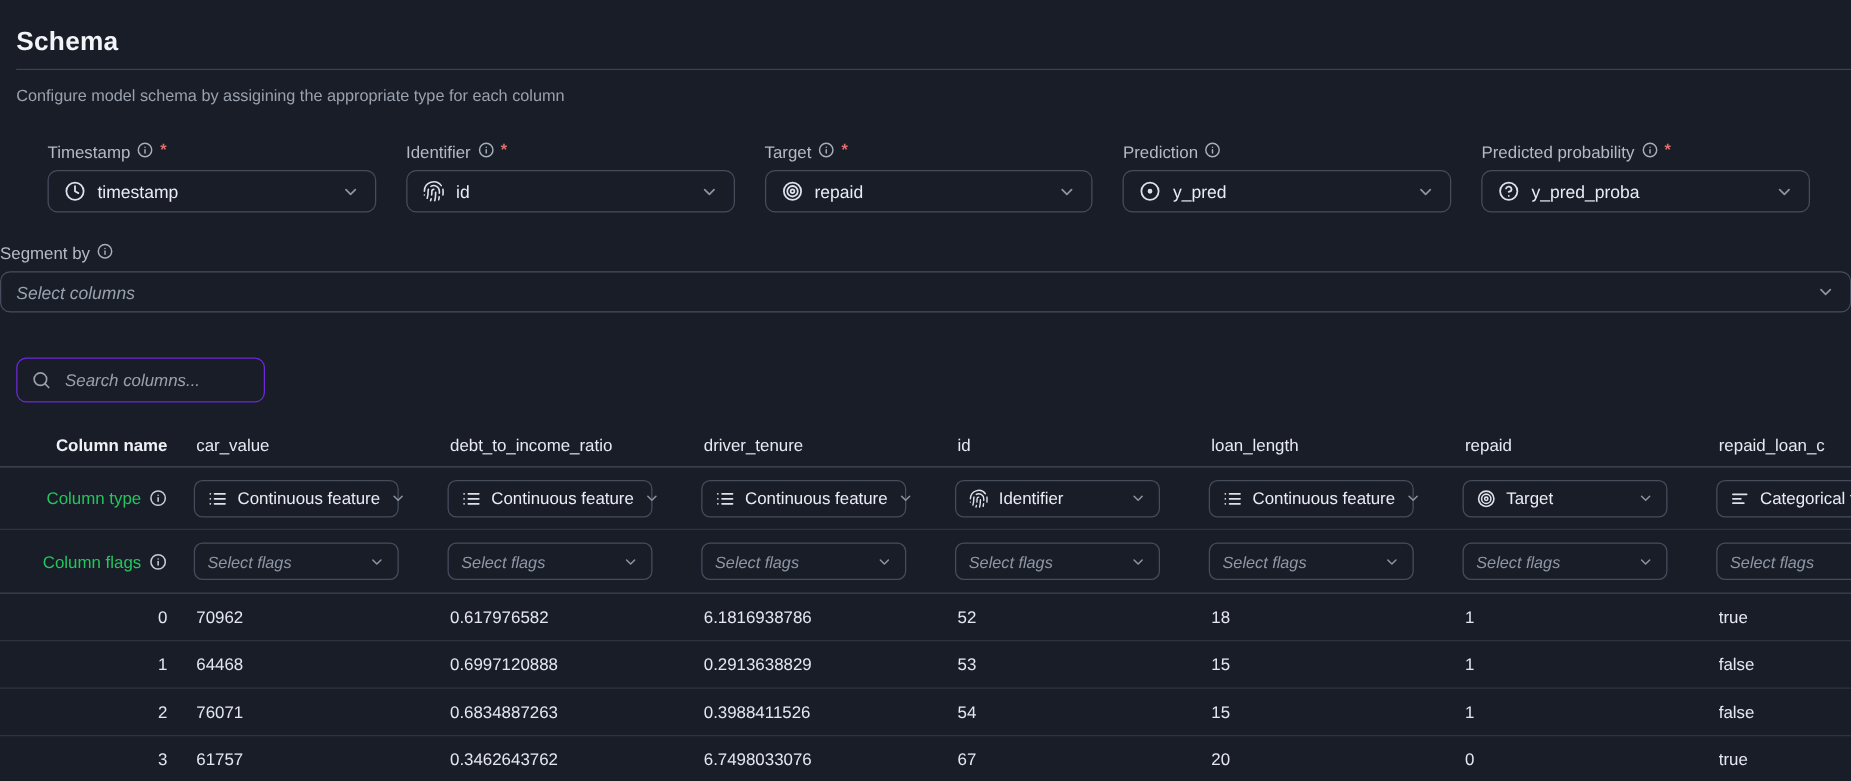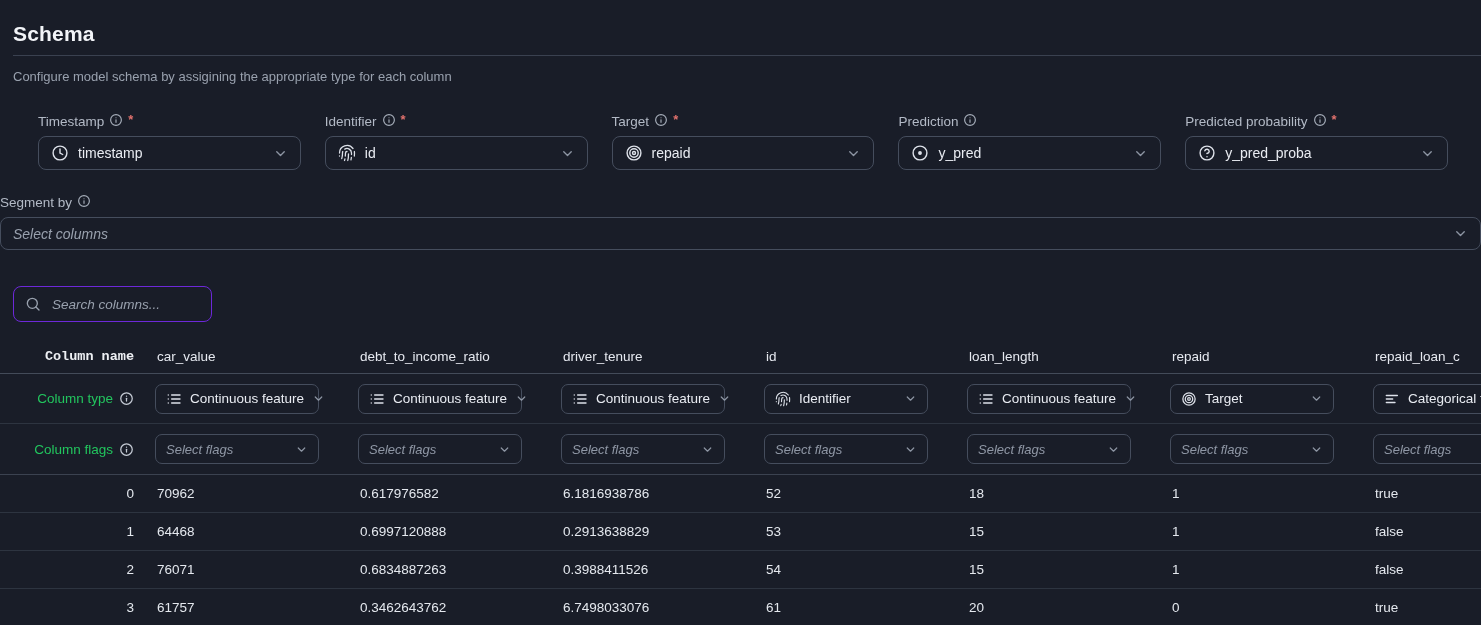--- a/index.html
+++ b/index.html
@@ -41,21 +41,21 @@
   .search input{
     background:transparent;border:0;outline:0;color:#e9ecf2;width:100%;
     font:italic 13.5px "Liberation Sans","DejaVu Sans",sans-serif;
   }
   .search input::placeholder{color:#99a1ae;font-style:italic;opacity:1;}
   
   .table{margin-top:18px;}
   .trow{display:grid;grid-template-columns:155px repeat(7,203px);align-items:center;}
   .tlabel{display:flex;justify-content:flex-end;align-items:center;gap:6px;padding-right:21px;white-space:nowrap;}
   .thead{height:33px;border-bottom:1px solid #434b59;}
-  .thead .tlabel{font-weight:700;color:#eef0f4;font-size:13.5px;font-family:Liberation Mono, monospace;}
+  .thead .tlabel{font-weight:700;color:#eef0f4;font-size:13.5px;}
   .colname{font-size:13.5px;color:#e6e9f0;white-space:nowrap;overflow:hidden;padding-left:2px;}
   .type-row{height:49px;border-bottom:1px solid #2d3440;}
   .flags-row{height:50px;border-bottom:1px solid #3b4250;}
   .rowlabel{font-size:13.5px;color:#22c55e;font-weight:500;}
   .rowlabel-wrap .i-info{color:#c6ccd6;}
   .select.sm{height:30px;width:164px;border-radius:7px;padding:0 10px;gap:8px;font-size:13.5px;}
   .select.sm .placeholder{font-size:13px;color:#8f97a5;}
   .drow{height:37px;border-bottom:1px solid #2d3440;font-size:13.5px;color:#e4e8ee;}
   .dcell{white-space:nowrap;overflow:hidden;padding-left:2px;}
   .idx{font-size:13.5px;color:#e4e8ee;}
@@ -536,20 +536,20 @@
       <div class="dcell">15</div>
       <div class="dcell">1</div>
       <div class="dcell">false</div>
     </div>
 
     <div class="trow drow">
       <div class="tlabel idx">3</div>
       <div class="dcell">61757</div>
       <div class="dcell">0.3462643762</div>
       <div class="dcell">6.7498033076</div>
-      <div class="dcell">61</div>
+      <div class="dcell">67</div>
       <div class="dcell">20</div>
       <div class="dcell">0</div>
       <div class="dcell">true</div>
     </div>
 
   </div>
 </div>
 
 </body></html>

